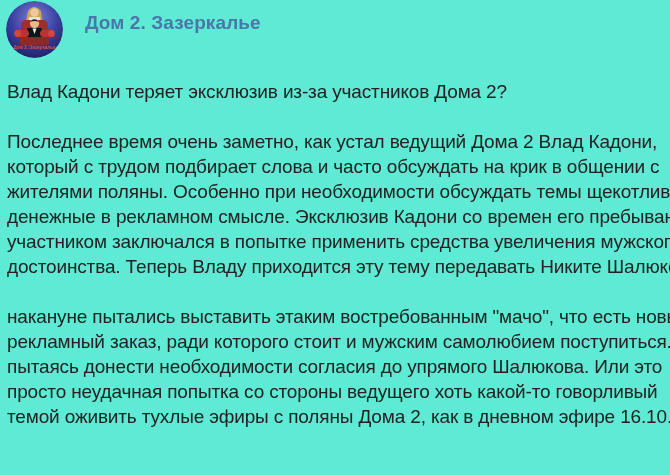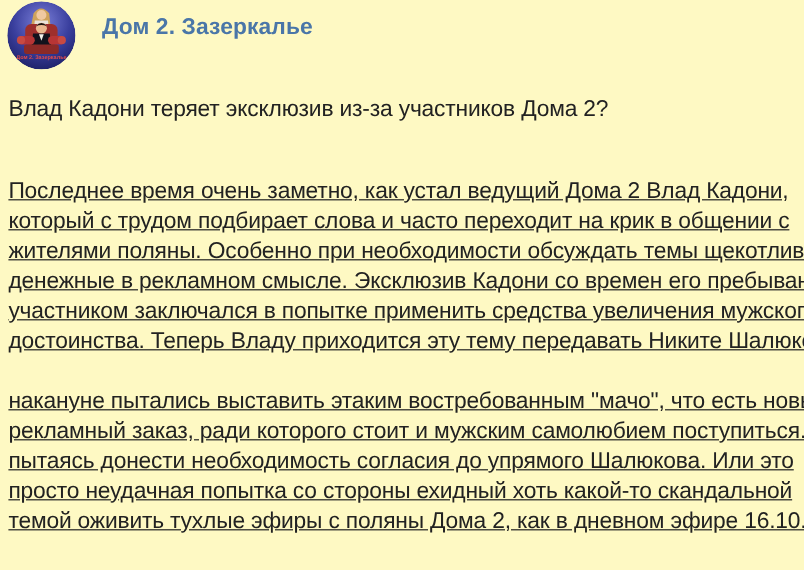--- a/index.html
+++ b/index.html
@@ -10,21 +10,21 @@
   body {
     width: 670px;
     height: 475px;
     font-family: "Liberation Sans", sans-serif;
     -webkit-font-smoothing: antialiased;
   }
   .post {
     position: relative;
     width: 670px;
     height: 475px;
-    background: #fef9c3;
+    background: #5eead4;
     overflow: hidden;
   }
   .post-header {
     position: absolute;
     left: 6px;
     top: 0px;
     width: 660px;
     height: 58px;
   }
   .avatar {
@@ -53,24 +53,24 @@
   .post-body {
     position: absolute;
     left: 7px;
     top: 79px;
     width: 660px;
     font-size: 19px;
     line-height: 25px;
     color: #222222;
     letter-spacing: -0.15px;
   }
-  .headline { margin: 0 0 43px 0; }
+  .headline { margin: 0 0 25px 0; }
   .para { margin: 0 0 25px 0; }
   .para:last-child { margin-bottom: 0; }
-  .line { white-space: nowrap; text-decoration: underline; }
+  .line { white-space: nowrap; }
 </style>
 </head>
 <body>
 
 <div class="post">
 
   <div class="post-header">
 
     <span class="avatar">
       <svg width="57" height="57" viewBox="0 0 57 57" xmlns="http://www.w3.org/2000/svg">
@@ -111,29 +111,29 @@
 
     <a class="community-name" href="#">Дом 2. Зазеркалье</a>
   </div>
 
   <div class="post-body">
 
     <div class="headline">Влад Кадони теряет эксклюзив из-за участников Дома 2?</div>
 
     <div class="para">
       <div class="line">Последнее время очень заметно, как устал ведущий Дома 2 Влад Кадони,</div>
-      <div class="line">который с трудом подбирает слова и часто переходит на крик в общении с</div>
+      <div class="line">который с трудом подбирает слова и часто обсуждать на крик в общении с</div>
       <div class="line">жителями поляны. Особенно при необходимости обсуждать темы щекотливые, но</div>
       <div class="line">денежные в рекламном смысле. Эксклюзив Кадони со времен его пребывания</div>
       <div class="line">участником заключался в попытке применить средства увеличения мужского</div>
       <div class="line">достоинства. Теперь Владу приходится эту тему передавать Никите Шалюкову.</div>
     </div>
 
     <div class="para">
       <div class="line">накануне пытались выставить этаким востребованным "мачо", что есть новый</div>
       <div class="line">рекламный заказ, ради которого стоит и мужским самолюбием поступиться. Не</div>
-      <div class="line">пытаясь донести необходимость согласия до упрямого Шалюкова. Или это</div>
-      <div class="line">просто неудачная попытка со стороны ехидный хоть какой-то скандальной</div>
+      <div class="line">пытаясь донести необходимости согласия до упрямого Шалюкова. Или это</div>
+      <div class="line">просто неудачная попытка со стороны ведущего хоть какой-то говорливый</div>
       <div class="line">темой оживить тухлые эфиры с поляны Дома 2, как в дневном эфире 16.10.2018?</div>
     </div>
 
   </div>
 </div>
 
 </body></html>

